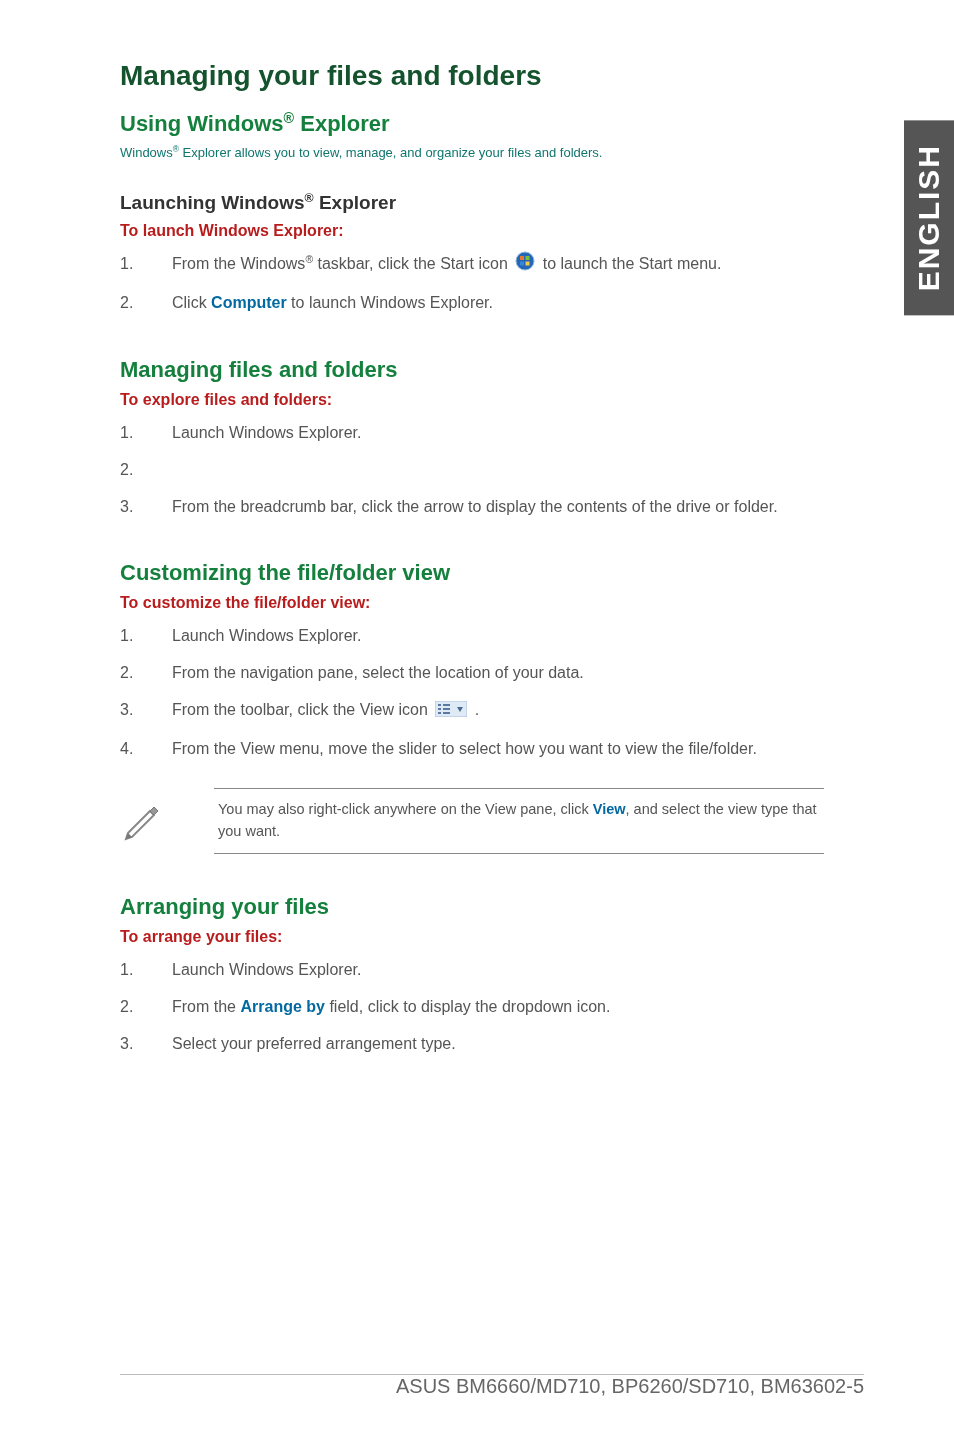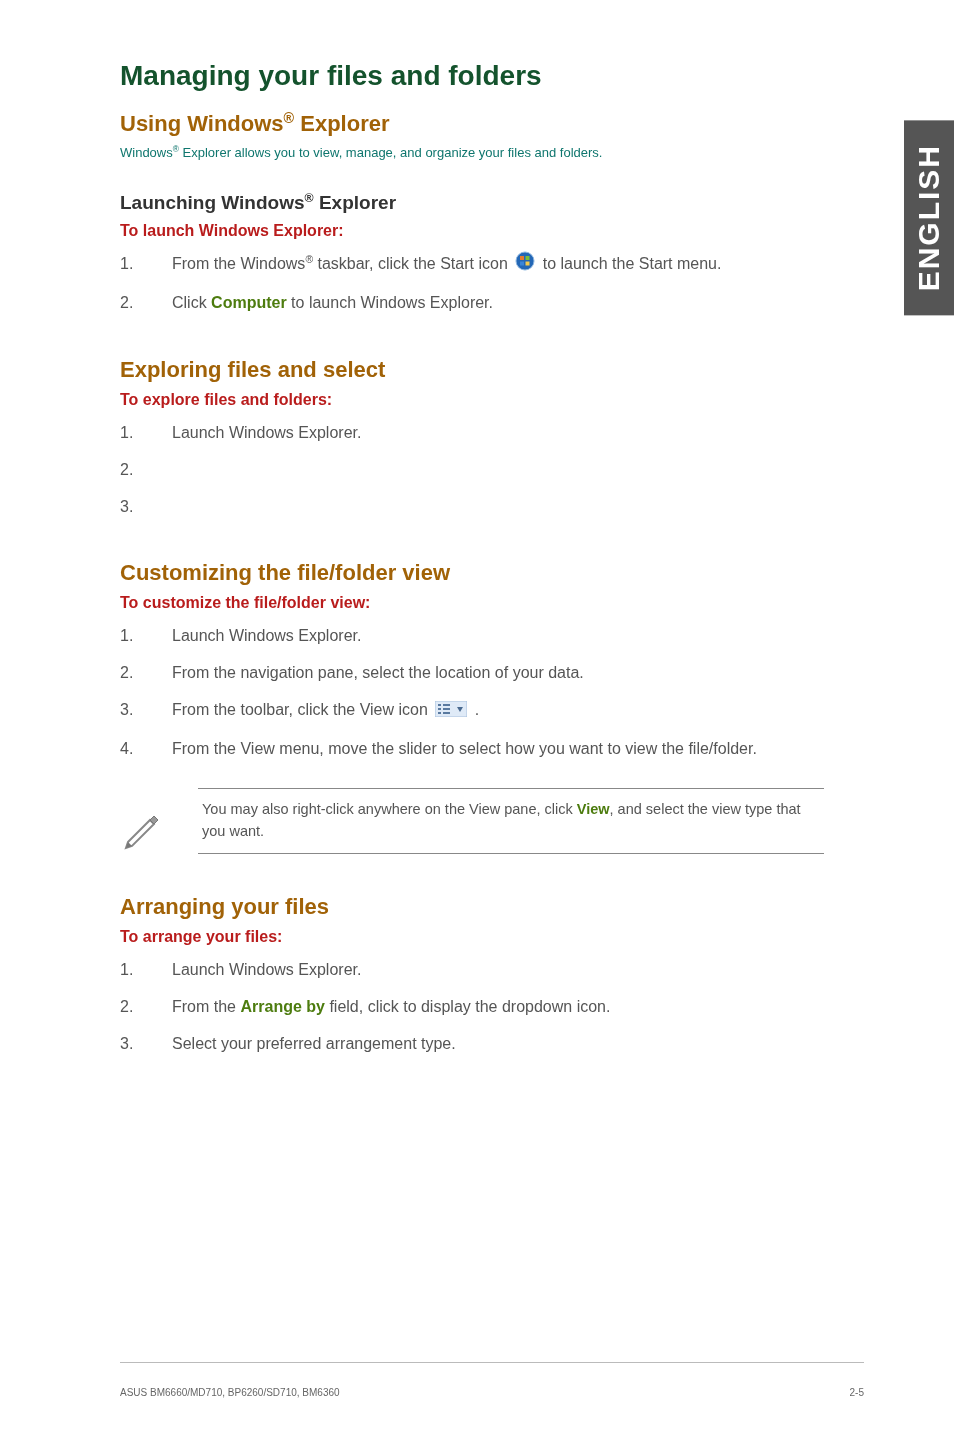--- a/index.html
+++ b/index.html
@@ -1,33 +1,33 @@
 <!DOCTYPE html>
 <html><head>
 <meta charset="utf-8">
 <style>
 *{margin:0;padding:0;box-sizing:border-box}
 body{width:954px;height:1438px;background:#fff;font-family:Helvetica,Arial,sans-serif;color:#333;position:relative}
 .side-tab{position:absolute;right:0;top:120px;background:#555;color:#fff;padding:24px 8px;writing-mode:vertical-rl;transform:rotate(180deg);font-weight:bold;font-size:30px;letter-spacing:2px;font-family:Arial,sans-serif}
 .page{padding:60px 90px 40px 120px}
 h1{font-size:28px;font-weight:bold;color:#14532d;margin-bottom:18px}
-h2{font-size:22px;font-weight:bold;color:#a16207;margin-top:0;margin-bottom:6px}
+h2{font-size:22px;font-weight:bold;color:#15803d;margin-top:0;margin-bottom:6px}
 h3{font-size:19px;font-weight:bold;color:#333;margin-top:28px;margin-bottom:4px}
 .body{font-size:13px;color:#0f766e;line-height:1.5;margin-bottom:6px}
 .bold-lead{font-weight:bold;color:#b91c1c;font-size:16px;margin-top:8px;margin-bottom:10px}
 ol{list-style:none;padding:0;margin:4px 0 0 0}
 ol li{display:flex;gap:34px;font-size:16px;color:#555;line-height:1.7;margin-bottom:10px}
 ol li .num{min-width:18px;color:#555}
 .section{margin-top:40px}
-.note-row{display:flex;gap:34px;align-items:flex-end;margin-top:26px;padding-right:40px}
+.note-row{display:flex;gap:50px;align-items:center;margin-top:26px;padding-right:40px}
 .note-icon{width:44px;flex:0 0 40px}
 .note-box{border-top:1px solid #888;border-bottom:1px solid #888;padding:10px 4px;font-size:14.5px;color:#555;line-height:1.5;flex:1}
-strong{color:#4d7c0f;font-weight:bold}
+strong{color:#0369a1;font-weight:bold}
 sup{font-size:0.65em;vertical-align:super}
-.footer{position:absolute;bottom:40px;left:120px;right:90px;display:flex;justify-content:space-between;border-top:1px solid #bbb;padding-top:24px;font-size:10px;color:#666}
+.footer{position:absolute;bottom:40px;left:120px;right:90px;display:flex;justify-content:flex-end;border-top:1px solid #bbb;padding-top:0;font-size:20px;color:#666}
 .inline-icon{display:inline-block;vertical-align:middle;margin:0 3px}
 </style>
 </head>
 <body>
 
 <div class="side-tab">ENGLISH</div>
 
 <div class="page">
 
   <h1>Managing your files and folders</h1>
@@ -62,32 +62,33 @@
     </li>
     <li>
       <span class="num">2.</span>
       <span>
         <span>Click </span><strong>Computer</strong><span> to launch Windows Explorer.</span>
       </span>
     </li>
   </ol>
 
   <div class="section">
-    <h2>Exploring files and select</h2>
+    <h2>Managing files and folders</h2>
     <p class="bold-lead">To explore files and folders:</p>
     <ol>
       <li>
           <span class="num">1.</span>
           <span>Launch Windows Explorer.</span>
         </li>
       <li>
           <span class="num">2.</span>
         </li>
       <li>
           <span class="num">3.</span>
+          <span>From the breadcrumb bar, click the arrow to display the contents of the drive or folder.</span>
         </li>
     </ol>
   </div>
 
   <div class="section">
     <h2>Customizing the file/folder view</h2>
     <p class="bold-lead">To customize the file/folder view:</p>
     <ol>
       <li>
           <span class="num">1.</span>

